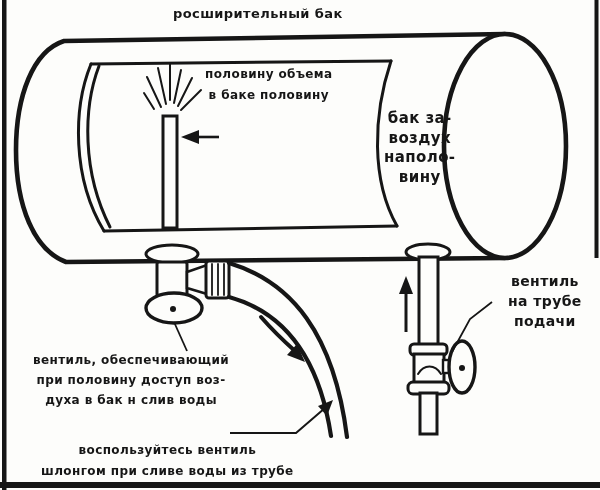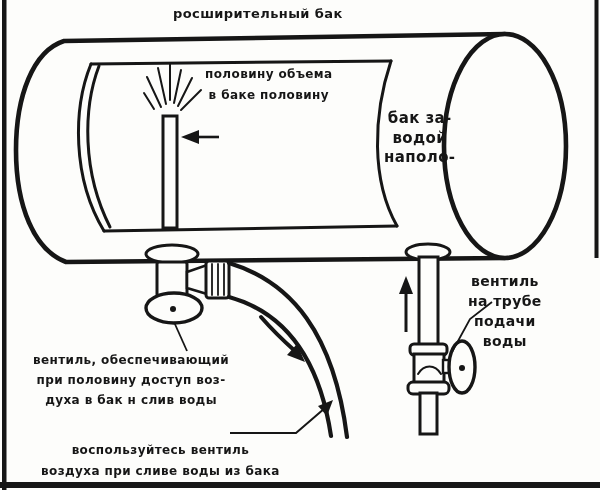--- a/index.html
+++ b/index.html
@@ -120,35 +120,35 @@
   </div>
 
   <div class="lbl" style="left:205px;top:64px;line-height:21px;">
     <span class="ln">половину объема</span>
     <span class="ln">в баке половину</span>
   </div>
 
 
   <div class="lbl" style="left:384px;top:109px;line-height:19.5px;font-size:15px;">
     <span class="ln">бак за-</span>
-    <span class="ln">водой</span>
+    <span class="ln">воздух</span>
     <span class="ln">наполо-</span>
+    <span class="ln">вину</span>
   </div>
 
-  <div class="lbl" style="left:468px;top:271px;line-height:20px;font-size:14px;">
+  <div class="lbl" style="left:508px;top:271px;line-height:20px;font-size:14px;">
     <span class="ln">вентиль</span>
     <span class="ln">на трубе</span>
     <span class="ln">подачи</span>
-    <span class="ln">воды</span>
   </div>
 
   <div class="lbl" style="left:33px;top:350px;line-height:20px;">
     <span class="ln">вентиль, обеспечивающий</span>
     <span class="ln">при половину доступ воз-</span>
     <span class="ln">духа в бак н слив воды</span>
   </div>
 
   <div class="lbl" style="left:41px;top:440px;line-height:21px;">
     <span class="ln">воспользуйтесь вентиль</span>
-    <span class="ln">воздуха при сливе воды из бака</span>
+    <span class="ln">шлонгом при сливе воды из трубе</span>
   </div>
 
 </div>
 
 </body></html>

